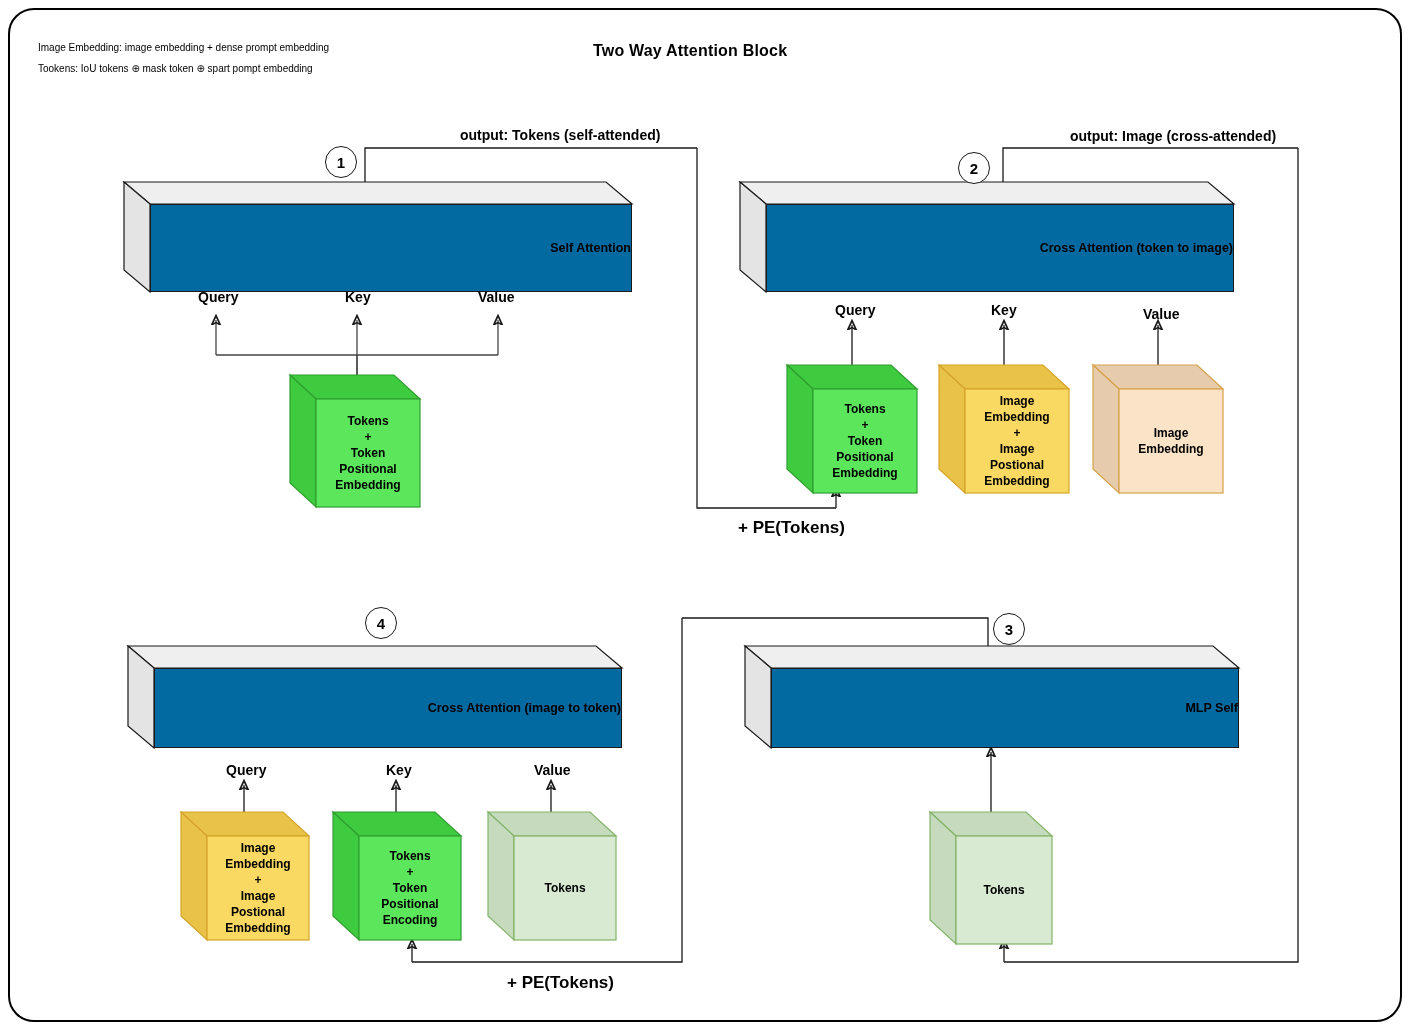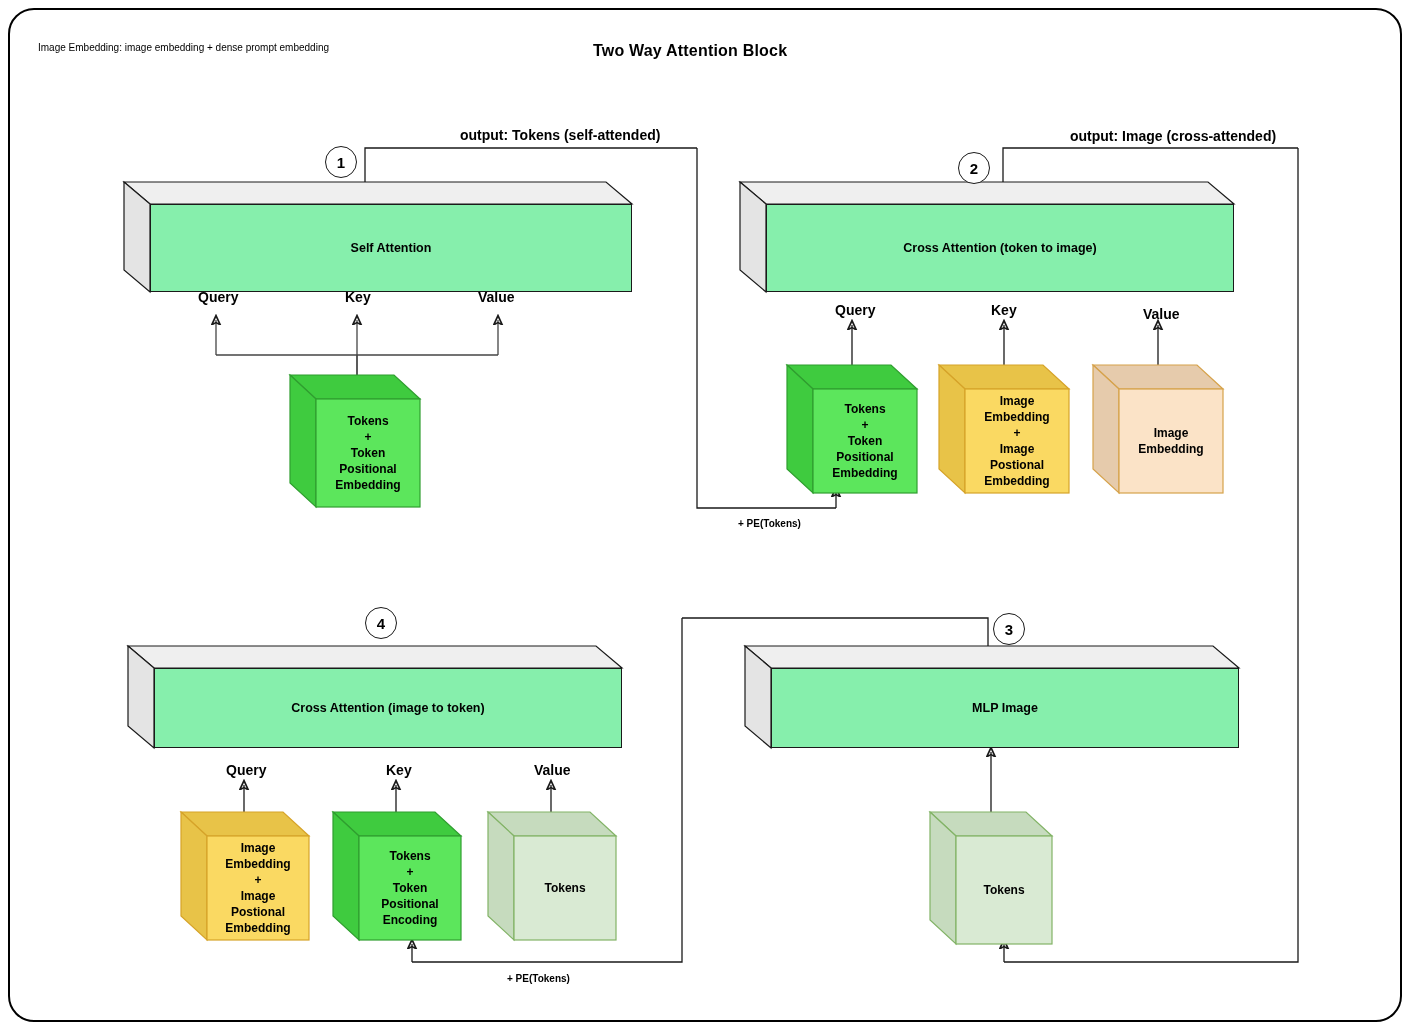--- a/index.html
+++ b/index.html
@@ -20,22 +20,22 @@
   .legend{position:absolute;left:38px;top:29px;width:620px;
     font-size:10px;font-weight:normal;line-height:21px;margin-top:8px;}
   .legend div{white-space:nowrap;}
   .main-title{position:absolute;left:593px;top:42px;
     font-size:16px;font-weight:bold;letter-spacing:.2px;}
 
   
   .slab{position:absolute;}
   .slab .face{
     position:absolute;left:26px;top:22px;
-    background:#86efac;border:1.2px solid #1a1a1a;box-sizing:border-box;
-    display:flex;align-items:center;justify-content:center;
+    background:#0369a1;border:1.2px solid #1a1a1a;box-sizing:border-box;
+    display:flex;align-items:center;justify-content:flex-end;
   }
   .slab .face span{font-size:12.5px;font-weight:bold;}
   .slab svg{position:absolute;left:0;top:0;overflow:visible;}
 
   
   .cube{position:absolute;}
   .cube svg{position:absolute;left:0;top:0;overflow:visible;}
   .cube .cface{
     position:absolute;display:flex;align-items:center;justify-content:center;
     text-align:center;box-sizing:border-box;
@@ -44,40 +44,41 @@
 
   
   .stepnum{
     position:absolute;width:30px;height:30px;border-radius:50%;
     border:1.3px solid #1a1a1a;background:#ffffff;
     display:flex;align-items:center;justify-content:center;
     font-size:15px;font-weight:bold;z-index:6;
   }
 
   
-  .lbl{position:absolute;font-size:10px;font-weight:bold;white-space:nowrap;}
+  .lbl{position:absolute;font-size:17px;font-weight:bold;white-space:nowrap;}
   .lbl.qkv{font-size:14px;}
   .lbl.io{font-size:14px;}
 
   
   #wires{position:absolute;left:0;top:0;width:1412px;height:1032px;
     pointer-events:none;z-index:1;}
   #wires line,#wires path,#wires polyline{
     stroke:#1a1a1a;stroke-width:1.3;fill:none;}
   #wires .thin{stroke:#444;}
 </style>
 </head>
 <body>
 
 <div id="canvas">
 
   <div class="outer-frame"></div>
 
   <div class="legend">
     <div>Image Embedding: image embedding + dense prompt embedding</div>
+    <div>Tookens: IoU tokens ⊕ mask token ⊕ spart pompt embedding</div>
   </div>
   <div class="main-title">Two Way Attention Block</div>
 
   <svg id="wires">
     <defs>
       <marker id="arrow" markerWidth="9" markerHeight="9" refX="4.2" refY="4" orient="auto" markerUnits="strokeWidth">
         <path d="M0.6,0.8 L7.6,4 L0.6,7.2 L2.2,4 Z" fill="#1a1a1a" stroke="none"></path>
       </marker>
       <marker id="arrowg" markerWidth="9" markerHeight="9" refX="4.2" refY="4" orient="auto" markerUnits="strokeWidth">
         <path d="M0.6,0.8 L7.6,4 L0.6,7.2 L2.2,4 Z" fill="#444" stroke="none"></path>
@@ -235,21 +236,21 @@
       <span>Tokens</span>
     </div>
   </div>
 
   <div class="slab" style="left:745px;top:646px;width:494px;height:102px;z-index:3;">
     <svg width="494" height="102">
       <polygon points="0,0 468,0 494,22 26,22" fill="#EFEFEF" stroke="#1a1a1a" stroke-width="1.2"></polygon>
       <polygon points="0,0 26,22 26,102 0,80" fill="#E4E4E4" stroke="#1a1a1a" stroke-width="1.2"></polygon>
     </svg>
     <div class="face" style="width:468px;height:80px;">
-      <span>MLP Image</span>
+      <span>MLP Self</span>
     </div>
   </div>
   <div class="stepnum" style="left:993px;top:613px;">3</div>
 
   <div class="cube" style="left:930px;top:812px;width:122px;height:132px;z-index:4;">
     <svg width="122" height="132">
       <polygon points="0,0 96,0 122,24 26,24" fill="#C6DBBE" stroke="#82B366" stroke-width="1.2"></polygon>
       <polygon points="0,0 26,24 26,132 0,108" fill="#C6DBBE" stroke="#82B366" stroke-width="1.2"></polygon>
       <rect x="26" y="24" width="96" height="108" fill="#D9EAD3" stroke="#82B366" stroke-width="1.2"></rect>
     </svg>

